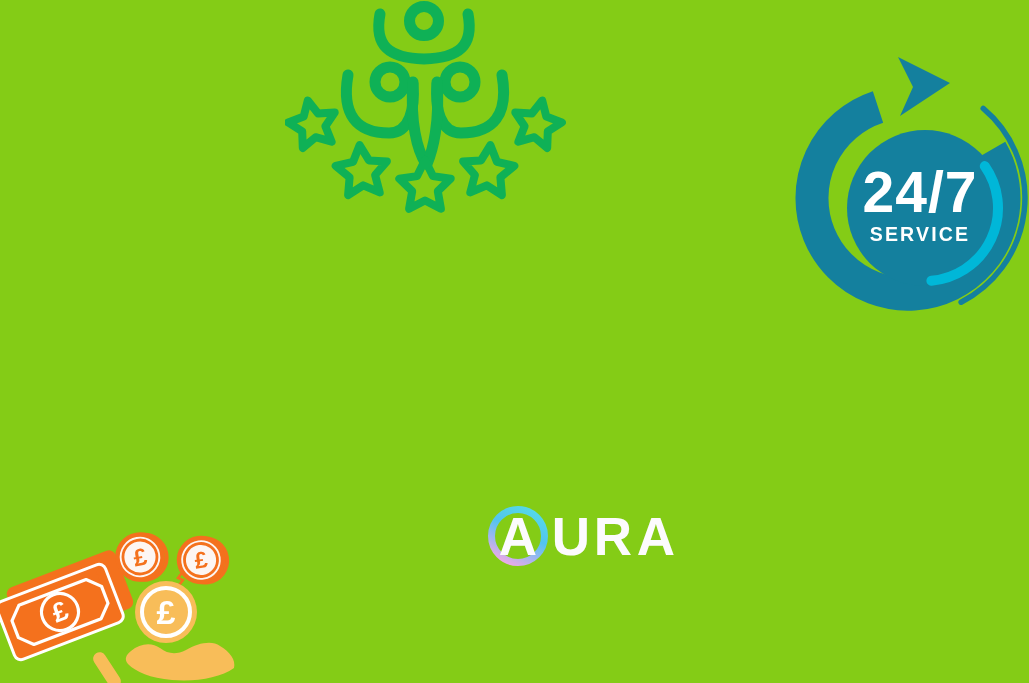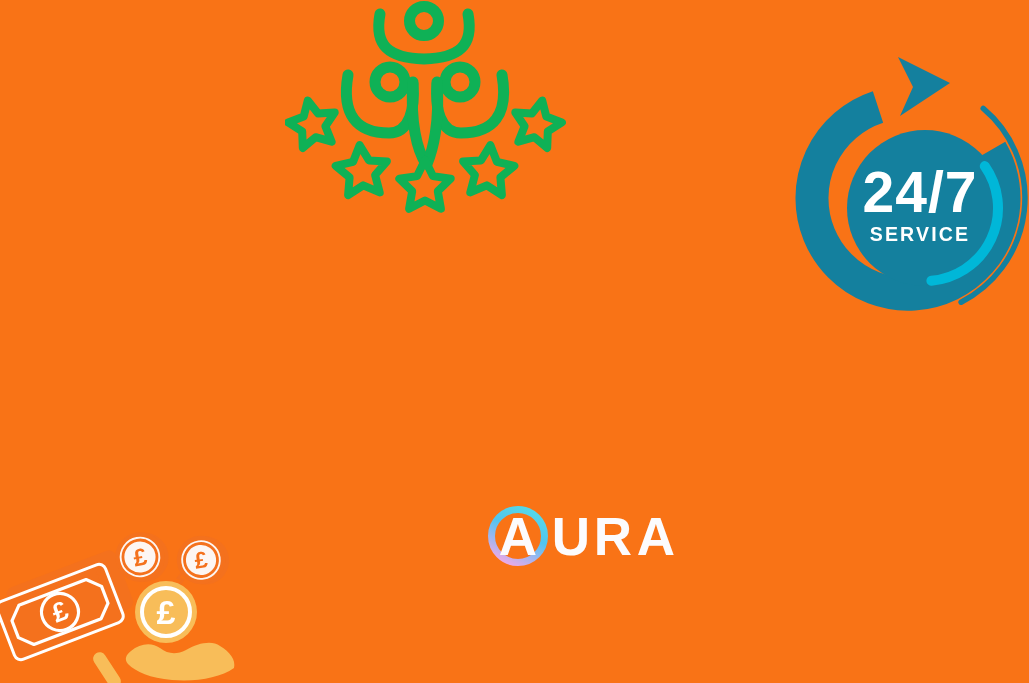--- a/index.html
+++ b/index.html
@@ -1,19 +1,19 @@
 <!DOCTYPE html>
 <html><head>
 <meta charset="utf-8">
 <style>
   html,body{margin:0;padding:0;background:#ffffff;}
   .canvas{
     position:relative;
     width:1029px;height:683px;
-    background:#f97316;
+    background:#84cc16;
     overflow:hidden;
     font-family:"Liberation Sans", sans-serif;
   }
   .abs{position:absolute;}
   svg text{font-family:"Liberation Sans", sans-serif;}
 </style>
 </head>
 <body>
 
 <div class="canvas">

